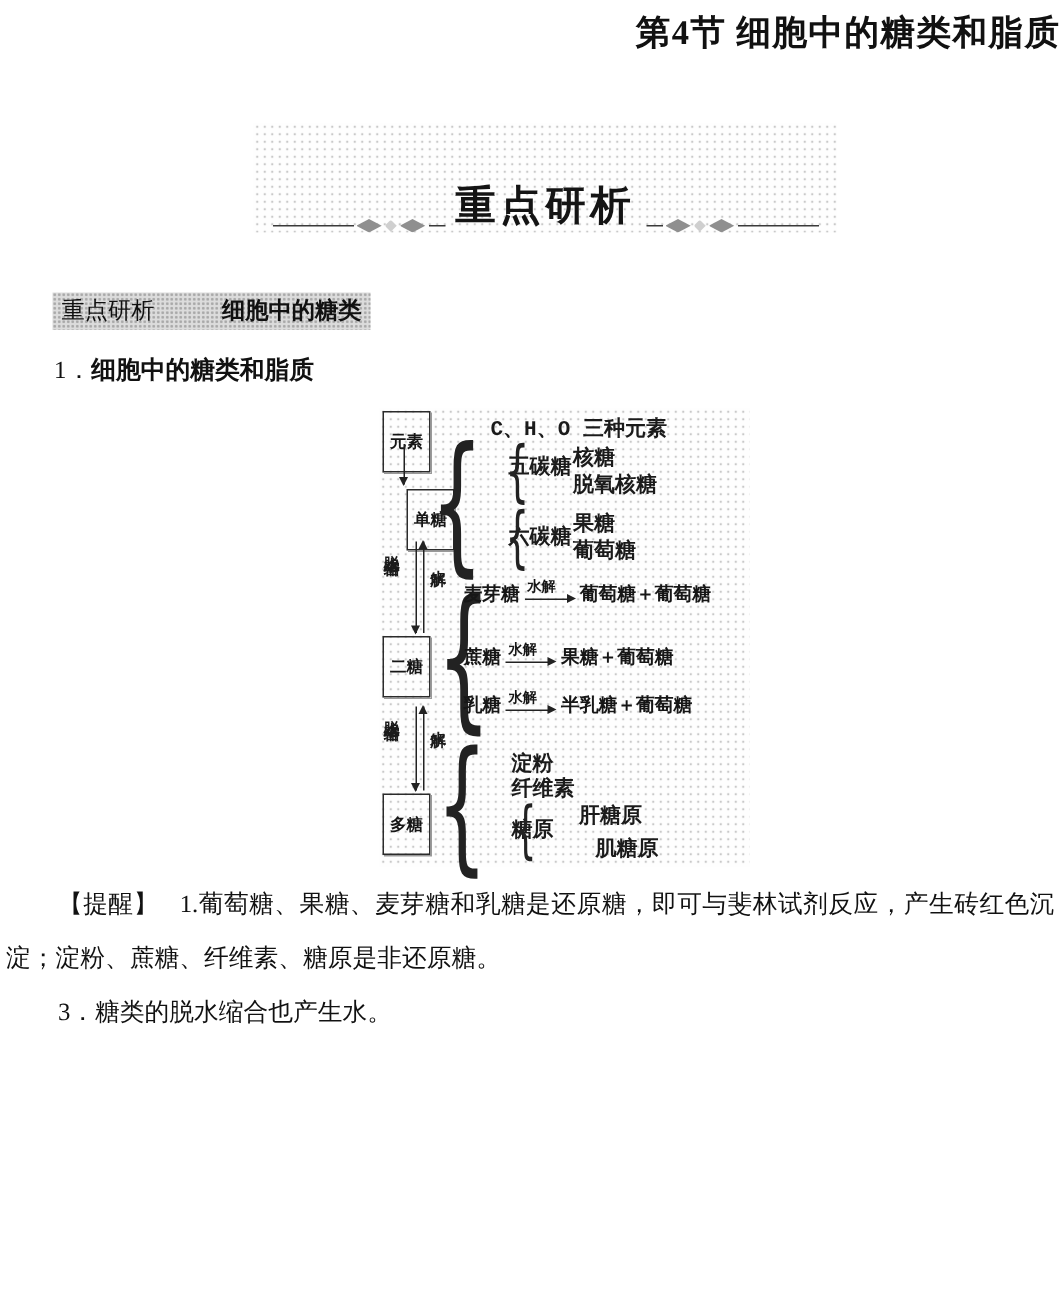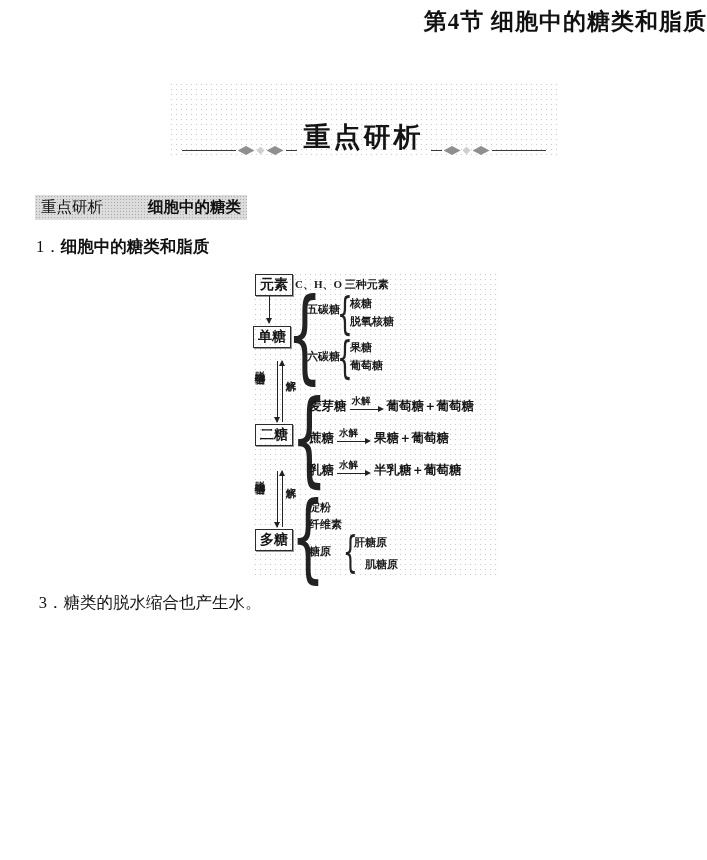--- a/index.html
+++ b/index.html
@@ -48,28 +48,28 @@
   .kp-title { font-weight:bold;margin-left:45px; }
 
   
   .subhead { position:absolute; left:36px; top:236px; font-size:16.5px; white-space:nowrap; }
   .h-num { font-family:"Liberation Serif","DejaVu Serif",serif; }
   .h-txt { font-family:"Liberation Sans","DejaVu Sans",sans-serif; font-weight:bold; }
 
   
   .diagram { position:absolute; left:253px; top:272px; width:247px; height:306px; }
   .dbox {
-    position:absolute; display:inline-block; padding:1px 4px;
+    position:absolute; display:inline-block; padding:12px 4px;
     border:1px solid #2b2b2b; box-shadow:1px 1px 0 #999;
     font-family:"Liberation Sans","DejaVu Sans",sans-serif;
-    font-size:14px; font-weight:bold; white-space:nowrap; color:#161616;
+    font-size:11px; font-weight:bold; white-space:nowrap; color:#161616;
   }
   .dtext {
-    position:absolute; font-family:Liberation Serif, serif;
-    font-size:11px; font-weight:bold; white-space:nowrap; color:#1b1b1b;
+    position:absolute; font-family:Liberation Mono, monospace;
+    font-size:14px; font-weight:bold; white-space:nowrap; color:#1b1b1b;margin-left:32px;
   }
   .brace { position:absolute; color:#222; font-family:"DejaVu Sans",sans-serif;
     transform:scaleX(0.55); transform-origin:left center; }
   .brace::before { content:"{"; display:block; }
   .vtext {
     position:absolute; writing-mode:vertical-rl; text-orientation:upright;
     font-family:"Liberation Sans","DejaVu Sans",sans-serif;
     font-size:10.5px; font-weight:bold; letter-spacing:1px; line-height:1; color:#1b1b1b;
   }
   .varrow { position:absolute; width:1.4px; background:#222; }
@@ -124,40 +124,40 @@
 
 <div class="subhead">
   <span class="h-num">1．</span><span class="h-txt">细胞中的糖类和脂质</span>
 </div>
 
 <div class="diagram halftone">
   <span class="dbox" style="left:2px;top:2px">元素</span>
   <span class="dtext" style="left:42px;top:5px">C、H、O 三种元素</span>
   <span class="varrow down" style="left:16px;top:24px;height:27px"></span>
 
-  <span class="dbox" style="left:0;top:54px">单糖</span>
+  <span class="dbox" style="left:18px;top:54px">单糖</span>
   <span class="brace" style="left:34px;top:20px;font-size:101px;line-height:86px"></span>
   <span class="dtext" style="left:54px;top:30px">五碳糖</span>
   <span class="brace" style="left:84px;top:22px;font-size:45px;line-height:40px"></span>
   <span class="dtext" style="left:97px;top:24px">核糖</span>
   <span class="dtext" style="left:97px;top:42px">脱氧核糖</span>
   <span class="dtext" style="left:54px;top:77px">六碳糖</span>
   <span class="brace" style="left:84px;top:66px;font-size:45px;line-height:40px"></span>
   <span class="dtext" style="left:97px;top:68px">果糖</span>
   <span class="dtext" style="left:97px;top:86px">葡萄糖</span>
 
   <span class="vtext" style="left:2px;top:90px">脱水缩合</span>
   <span class="varrow down" style="left:24px;top:89px;height:61px"></span>
   <span class="varrow up" style="left:29px;top:89px;height:61px"></span>
   <span class="vtext" style="left:33px;top:100px">水解</span>
 
   <span class="dbox" style="left:2px;top:152px">二糖</span>
   <span class="brace" style="left:38px;top:122px;font-size:104px;line-height:88px"></span>
 
-  <span class="rrow" style="left:56px;top:126px">
+  <span class="rrow" style="left:56px;top:116px">
     <span>麦芽糖</span>
     <span class="rarrow">
         <span class="rlabel">水解</span>
       </span>
     <span>葡萄糖＋葡萄糖</span>
   </span>
   <span class="rrow" style="left:56px;top:158px">
     <span>蔗糖</span>
     <span class="rarrow">
         <span class="rlabel">水解</span>
@@ -181,14 +181,15 @@
   <span class="brace" style="left:38px;top:224px;font-size:97px;line-height:82px"></span>
   <span class="dtext" style="left:56px;top:228px">淀粉</span>
   <span class="dtext" style="left:56px;top:245px">纤维素</span>
   <span class="dtext" style="left:56px;top:272px">糖原</span>
   <span class="brace" style="left:90px;top:262px;font-size:42px;line-height:38px"></span>
   <span class="dtext" style="left:101px;top:263px">肝糖原</span>
   <span class="dtext" style="left:112px;top:285px">肌糖原</span>
 </div>
 
 <div class="paras">
+  <p><span class="gap">【提醒】</span><span>1.葡萄糖、果糖、麦芽糖和乳糖是还原糖，即可与斐林试剂反应，产生砖红色沉淀；淀粉、蔗糖、纤维素、糖原是非还原糖。</span></p>
   <p>3．糖类的脱水缩合也产生水。</p>
 </div>
 
 </body></html>

